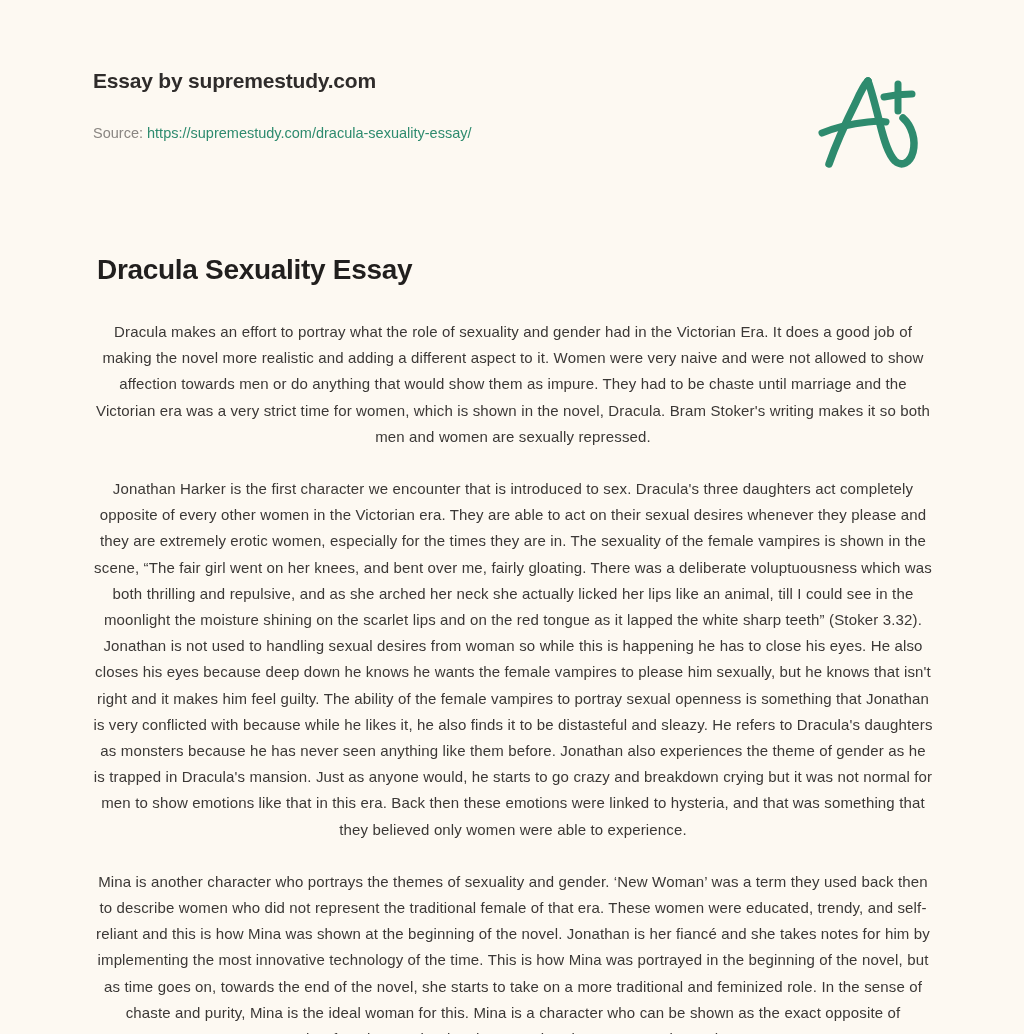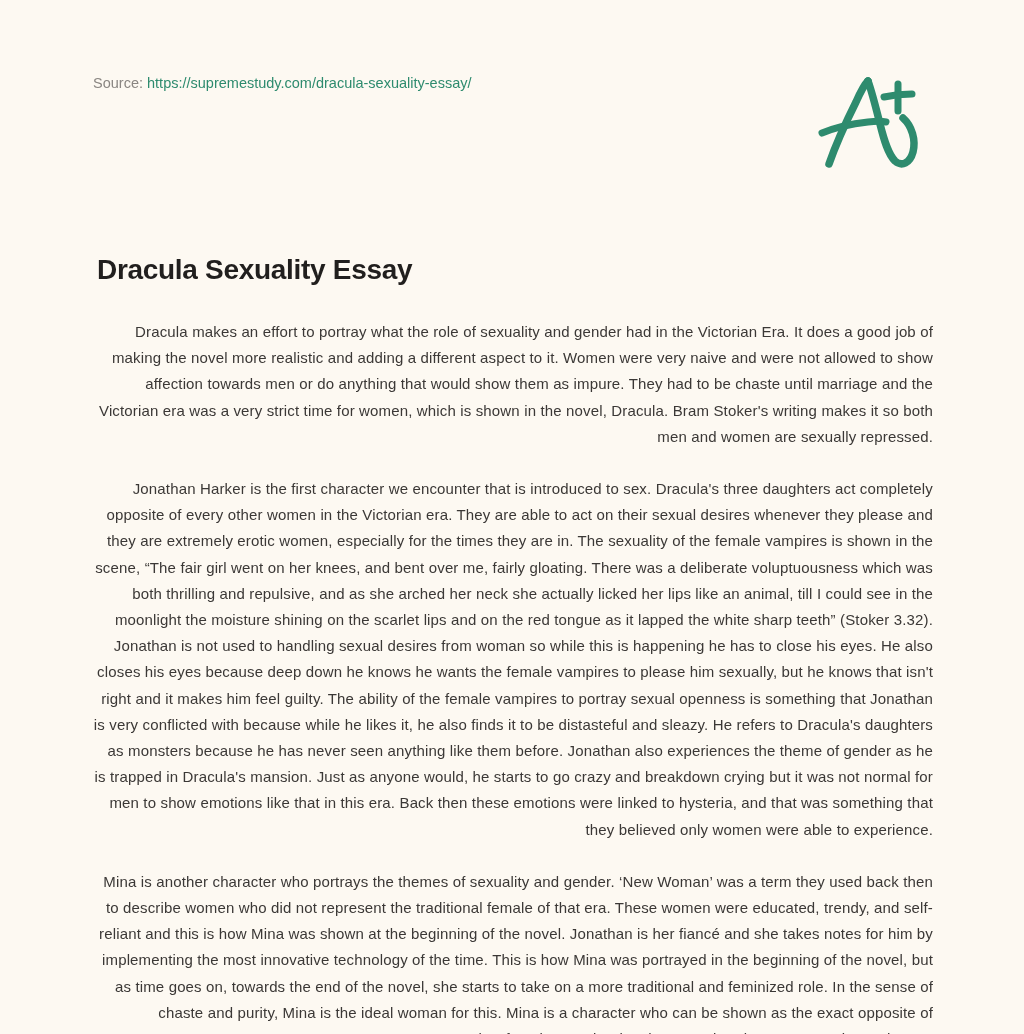--- a/index.html
+++ b/index.html
@@ -40,21 +40,21 @@
   .site-byline {
     font-size: 21px;
     font-weight: bold;
     letter-spacing: -0.2px;
     color: #2f2c2b;
     line-height: 1.2;
     white-space: nowrap;
   }
 
   .source-line {
-    margin-top: 6px;
+    margin-top: 31px;
     font-size: 14.5px;
     color: #8a8682;
     white-space: nowrap;
     line-height: 1.3;
   }
 
   .source-label {
     color: #8a8682;
   }
 
@@ -97,36 +97,37 @@
 
   .article-body {
     margin-top: 32px;
   }
 
   .article-body p {
     margin: 0 0 26px 0;
     font-size: 15px;
     line-height: 26.2px;
     color: #3b3836;
-    text-align: right;
+    text-align: center;
     letter-spacing: 0.01em;
   }
 
   .article-body p:last-child {
     margin-bottom: 0;
   }
 </style>
 </head>
 <body>
 
 <div class="page">
 
   <div class="header">
 
     <div class="header-text">
+      <div class="site-byline">Essay by supremestudy.com</div>
 
       <div class="source-line">
         <span class="source-label">Source:</span>
         <a class="source-url" href="#">https://supremestudy.com/dracula-sexuality-essay/</a>
       </div>
     </div>
 
     <div class="logo">
       <svg viewBox="0 0 118 108" xmlns="http://www.w3.org/2000/svg" aria-hidden="true">
         <g fill="none" stroke="#2e8b6e" stroke-linecap="round" stroke-linejoin="round">

